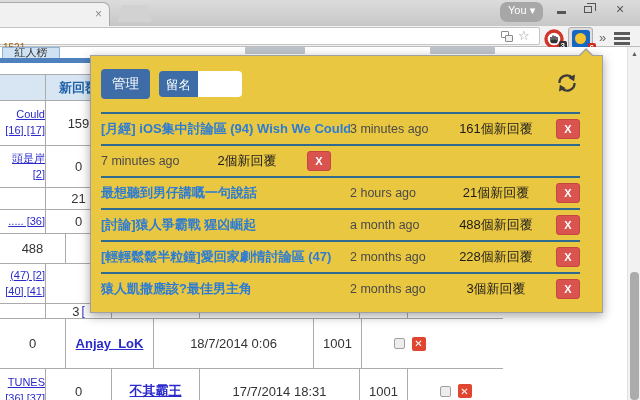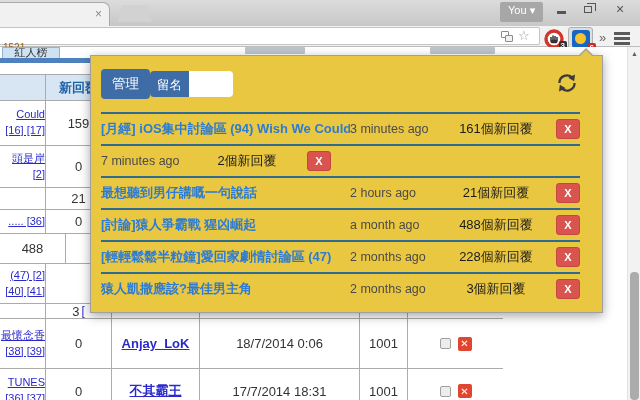--- a/index.html
+++ b/index.html
@@ -6,21 +6,21 @@
   html,body { width:640px; height:400px; overflow:hidden; }
   body { font-family:"Liberation Sans","DejaVu Sans",sans-serif; position:relative; background:#fff; }
   .abs { position:absolute; }
 
   
   .tabstrip { left:0; top:0; width:640px; height:26px; background:linear-gradient(#dcdcdc,#c7c7c7); }
   .tab { left:-14px; top:2px; width:124px; height:24px; background:#f1f1f1; border:1px solid #a9a9a9; border-bottom:none; border-radius:7px 7px 0 0; overflow:hidden; }
   .tab-title { position:absolute; left:16px; top:5px; font-size:11.5px; color:#333; white-space:nowrap; }
   .tab-close { position:absolute; right:7px; top:4px; font-size:12px; color:#8a8a8a; line-height:14px; cursor:default; }
   .newtab { left:118px; top:5px; width:34px; height:17px; background:#d2d2d2; clip-path:polygon(12% 0,88% 0,100% 100%,0 100%); }
-  .profile-btn { left:500px; top:2px; height:20px; background:#a7a7a7; border-radius:2px; color:#fff; font-size:11px; padding:2px 8px; }
+  .profile-btn { left:500px; top:2px; height:20px; background:#a7a7a7; border-radius:7px; color:#fff; font-size:11px; padding:2px 8px; }
   .win-btn { top:2px; height:15px; width:24px; display:flex; align-items:center; justify-content:center; color:#555; }
   .win-min-glyph { width:9px; height:2.5px; background:#555; margin-top:6px; }
   .win-restore-glyph { width:8px; height:7px; border:1.5px solid #555; position:relative; background:transparent; }
   .win-restore-glyph::before { content:""; position:absolute; left:2px; top:-4px; width:8px; height:7px; border:1.5px solid #555; border-bottom:none; border-left:none; }
   .win-close-glyph { font-size:14px; color:#555; line-height:13px; }
 
   .toolbar { left:0; top:26px; width:640px; height:21px; background:#f2f2f2; border-bottom:1px solid #bdbdbd; }
   .omnibox { left:-10px; top:27px; width:550px; height:18px; background:#fff; border:1px solid #c4c4c4; border-radius:2px; }
   .url-text { position:absolute; left:12px; top:14px; font-size:10px; color:#a16207; }
   .split-icon { position:absolute; left:510px; top:3px; width:12px; height:11px; }
@@ -65,21 +65,21 @@
 
   
   .scrollbar { left:627px; top:0; width:13px; height:353px; background:#f2f2f2; border-left:1px solid #e2e2e2; }
   .sb-up { position:absolute; left:3px; top:3px; font-size:7px; color:#606060; }
   .sb-thumb { position:absolute; left:2px; top:225px; width:9px; height:128px; background:#acacac; border-radius:4px; }
 
   
   .popup { left:90px; top:8px; width:513px; height:258px; background:#eac740; border:1px solid #a0a0a0; box-shadow:0 3px 10px rgba(0,0,0,.35); z-index:20; }
   .popup::before { content:""; position:absolute; left:487px; top:-8px; border-left:8px solid transparent; border-right:8px solid transparent; border-bottom:8px solid #a0a0a0; }
   .popup::after { content:""; position:absolute; left:488px; top:-6.5px; border-left:7px solid transparent; border-right:7px solid transparent; border-bottom:7px solid #eac740; }
-  .p-header { display:flex; align-items:center; padding:13px 22px 0 10px; }
+  .p-header { display:flex; align-items:center; gap:9px; padding:13px 22px 0 10px; }
   .manage-btn { background:#3d6ca6; color:#fff; border:none; border-radius:4px; padding:6px 11px; font-size:13.5px; font-family:inherit; }
   .name-group { display:flex; height:26px; }
   .name-label { background:#3d6ca6; color:#fff; font-size:12.5px; padding:6px 7px 0 7px; border-radius:4px 0 0 4px; }
   .name-input { width:44px; border:none; border-radius:0 4px 4px 0; background:#fff; font-family:inherit; font-size:13px; padding:0 4px; }
   .refresh-btn { margin-left:auto; background:none; border:none; padding:0; }
   .p-rows { margin:13px 22px 0 10px; }
   .p-row { height:32px; display:flex; align-items:center; border-top:2px solid #2f6b90; }
   .p-title { flex:1; font-weight:bold; font-size:13px; color:#2c7cd4; white-space:nowrap; overflow:hidden; }
   .p-time { width:94px; font-size:12.5px; color:#4a4a4a; }
   .p-count { width:104px; font-size:13px; color:#1c1c1c; text-align:center; }
@@ -212,23 +212,20 @@
       <div class="tc tc2">
           <span>3</span>
           <span class="clink">[</span>
         </div>
       <div class="tc tc3"></div>
         <div class="tc tc4"></div>
         <div class="tc tc5"></div>
         <div class="tc tc6" style="border-right:none;"></div>
     </div>
     <div class="trow" style="height:50px;">
-      <div class="tc tc1">
-          <span class="frag">最懷念香 [38] [39]</span>
-        </div>
       <div class="tc tc2">0</div>
       <div class="tc tc3">
           <span class="alink">Anjay_LoK</span>
         </div>
       <div class="tc tc4">18/7/2014 0:06</div>
       <div class="tc tc5">1001</div>
       <div class="tc tc6" style="border-right:none;">
           <span class="chk"></span>
           <span class="del">✕</span>
         </div>

